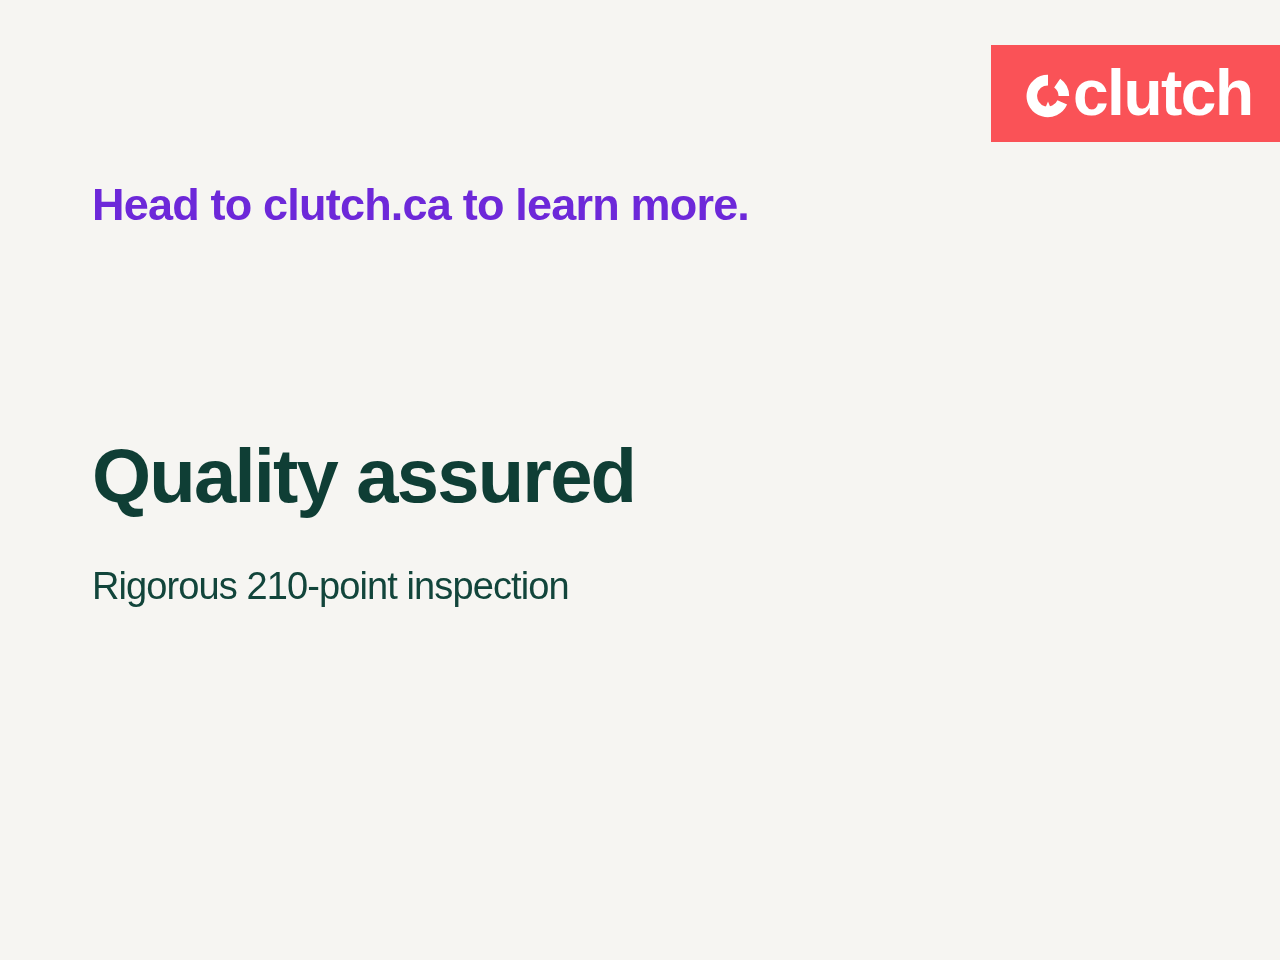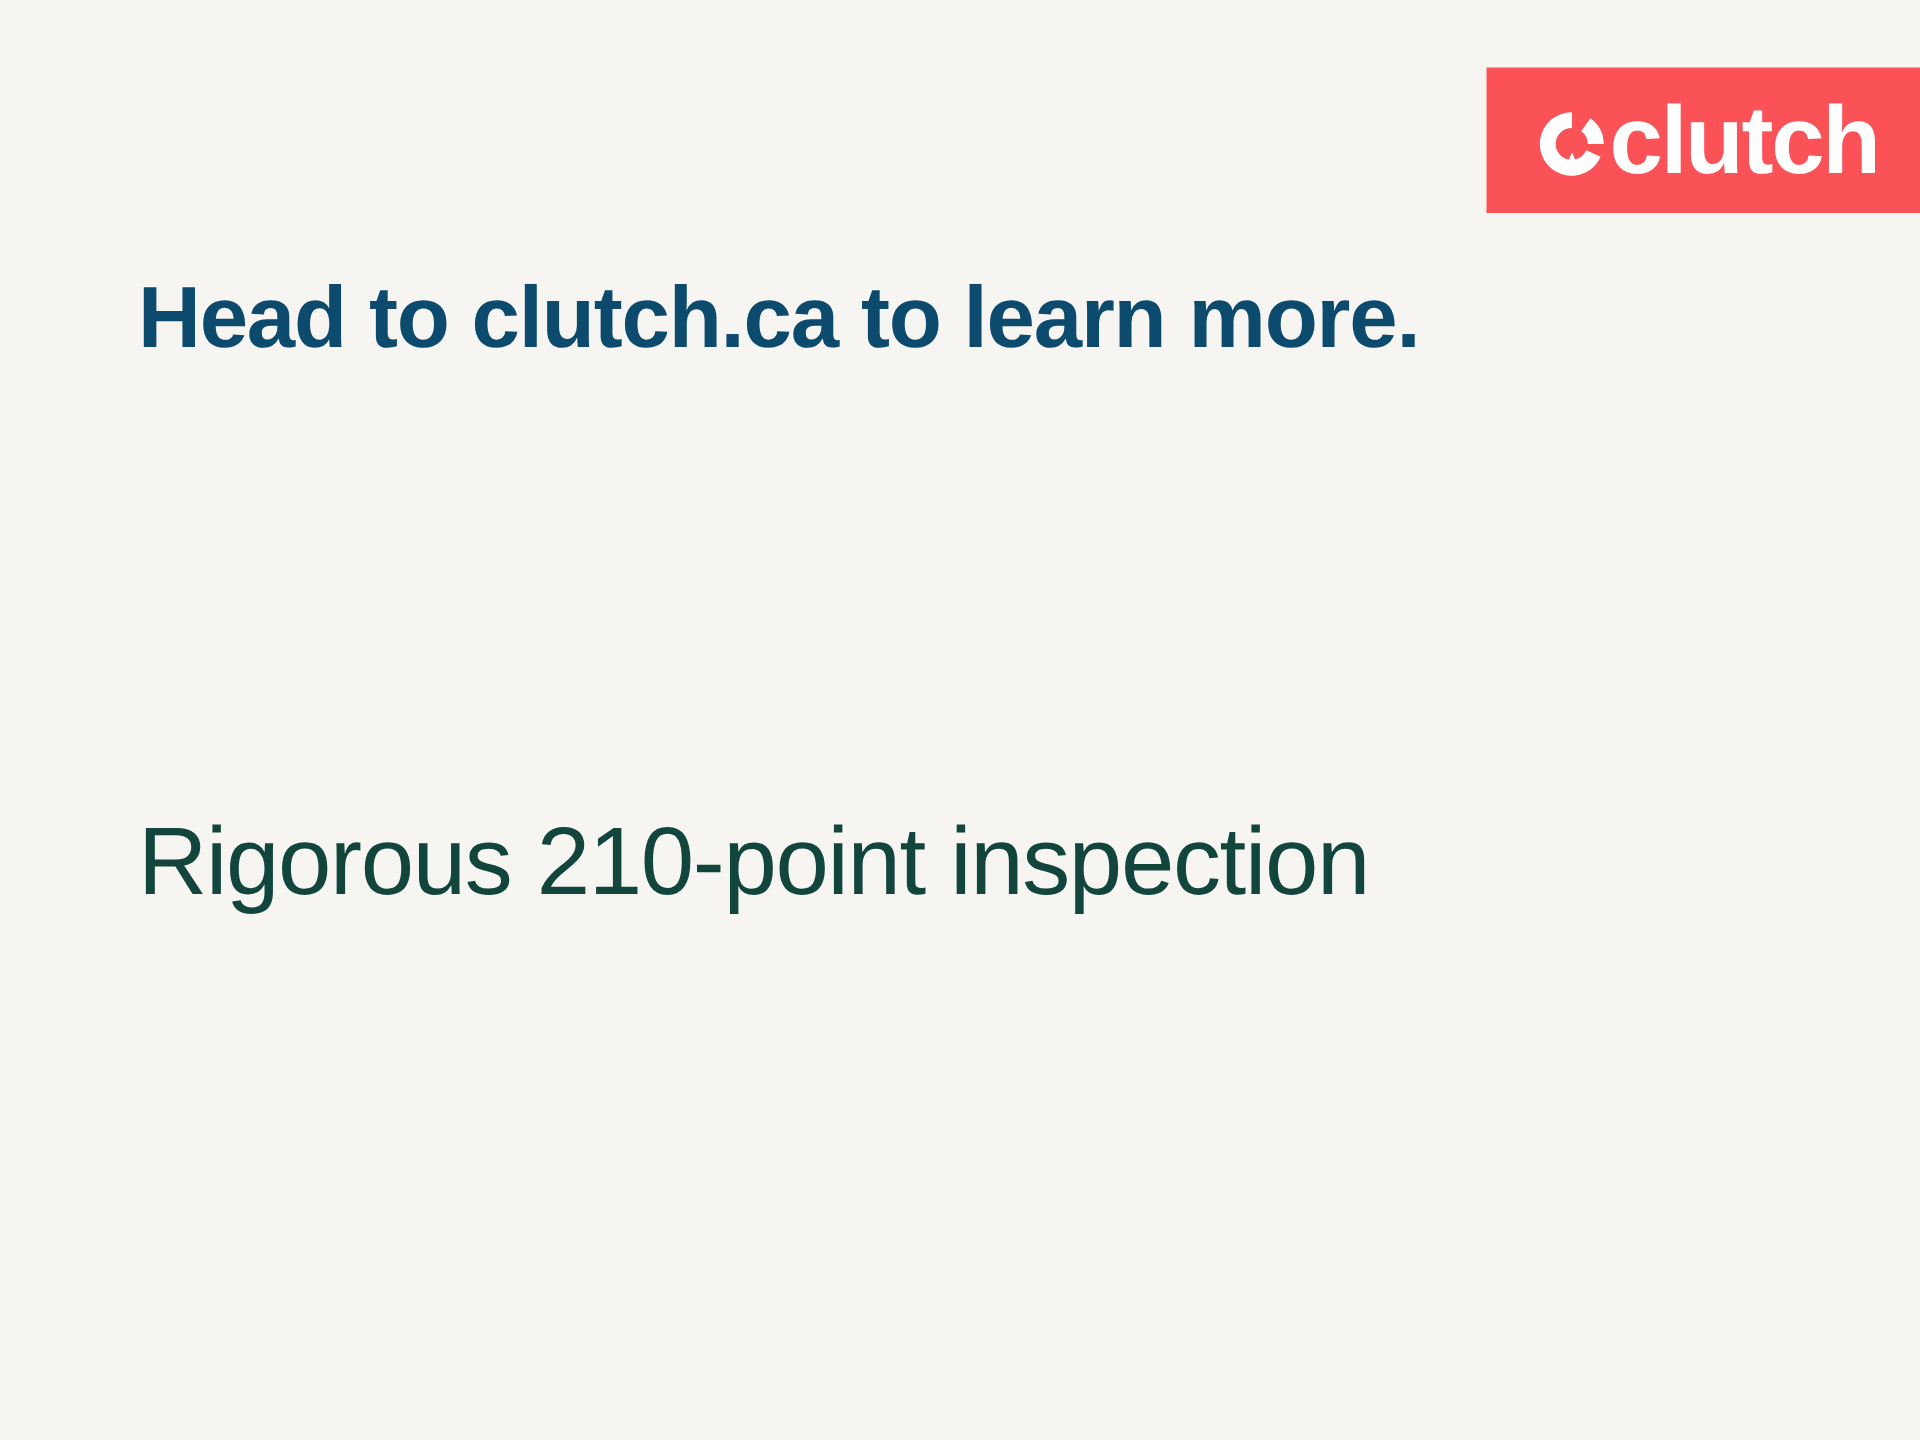--- a/index.html
+++ b/index.html
@@ -62,22 +62,22 @@
     white-space: nowrap;
     margin-top: -2px;
   }
 
   
   .kicker {
     position: absolute;
     left: 92px;
     top: 180px;
     margin: 0;
-    color: #0c4a6e;
-    font-size: 58px;
+    color: #6d28d9;
+    font-size: 45px;
     font-weight: bold;
     letter-spacing: -0.8px;
     line-height: 1.1;
     white-space: nowrap;
   }
 
   .headline {
     position: absolute;
     left: 92px;
     top: 436px;
@@ -86,24 +86,24 @@
     font-size: 76px;
     font-weight: bold;
     letter-spacing: -1.8px;
     line-height: 1.05;
     white-space: nowrap;
   }
 
   .subhead {
     position: absolute;
     left: 92px;
-    top: 542px;
+    top: 554px;
     margin: 0;
     color: #12453b;
-    font-size: 64px;
+    font-size: 38px;
     font-weight: normal;
     letter-spacing: -0.9px;
     line-height: 65px;
   }
   .subhead-line {
     display: block;
     white-space: nowrap;
   }
 </style>
 </head>
@@ -129,18 +129,19 @@
           Z"></path>
 
         <path fill="#ffffff" d="M 50 64 L 60 88 L 40 88 Z" transform="translate(0,-2)"></path>
       </svg>
       <span class="brand-word">clutch</span>
     </div>
   </div>
 
   <p class="kicker">Head to clutch.ca to learn more.</p>
 
+  <h1 class="headline">Quality assured</h1>
 
   <p class="subhead">
     <span class="subhead-line">Rigorous 210-point inspection</span>
   </p>
 
 </div>
 
 </body></html>

